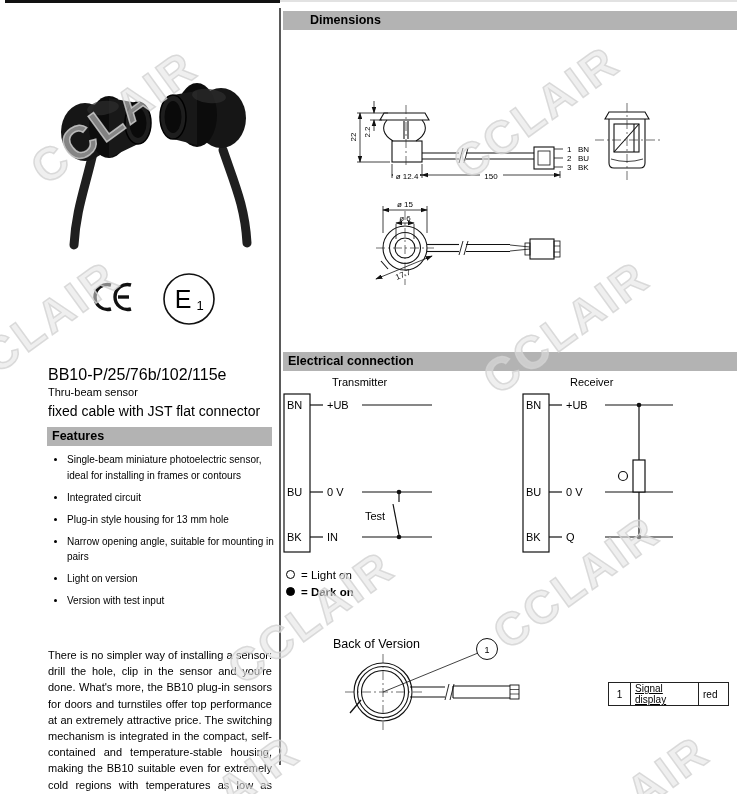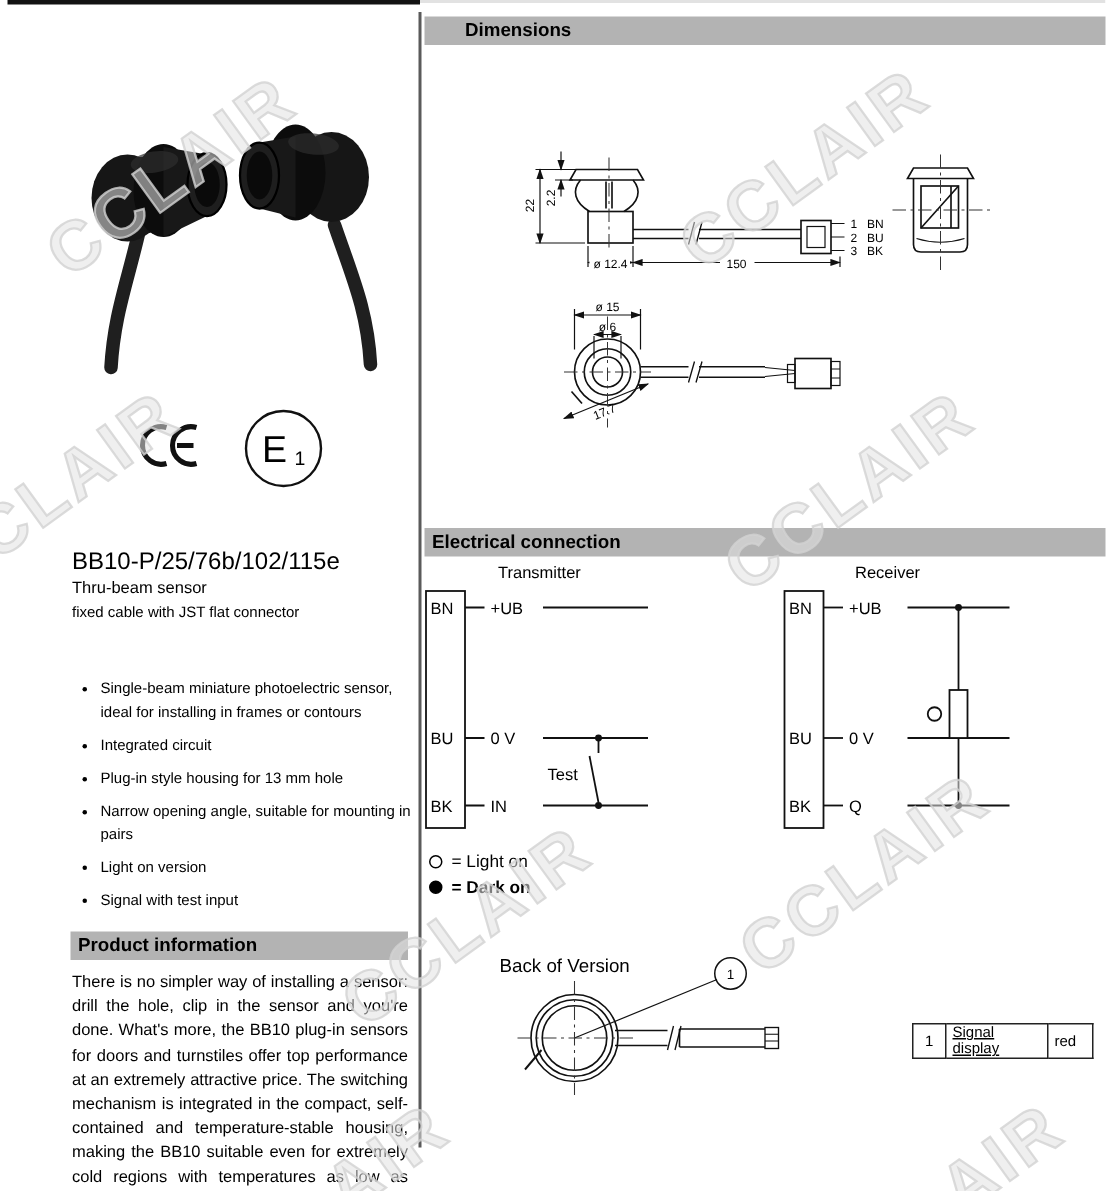--- a/index.html
+++ b/index.html
@@ -6,21 +6,21 @@
   body { background:#fff; font-family:"Liberation Sans", sans-serif; color:#000; }
   .page { position:relative; width:737px; height:794px; background:#fff; overflow:hidden; }
   .abs { position:absolute; }
   .sec-h { background:#b3b3b3; color:#000; font-weight:bold; font-size:12.5px; padding:2px 5px; height:19px; line-height:15px; }
   .rule-dark { background:#121212; }
   .rule-light { background:#e2e2e2; }
   .divider { width:1.5px; background:#5a5a5a; }
   .wm { position:absolute; font-size:46px; font-weight:bold; letter-spacing:3px; color:rgba(226,226,226,0.55); -webkit-text-stroke:1.5px rgba(210,210,210,0.8); transform:rotate(-36deg); white-space:nowrap; pointer-events:none; z-index:30; }
   .model-no { font-size:16px; font-weight:normal; }
   .model-type { font-size:11px; }
-  .model-sub { font-size:10px;text-align:center; }
+  .model-sub { font-size:14px;text-align:center; }
   ul.features { list-style:disc; padding-left:15px; font-size:10px; line-height:15.5px; width:226px; }
   ul.features li { margin-bottom:6.5px; }
   .prod-info { width:224px; font-size:11px; line-height:16.2px; text-align:justify; }
   .diag-label { font-size:11px;margin-left:47px; }
   .legend-row { display:flex; align-items:center; font-size:11.5px; height:17px; }
   .legend-sym { display:inline-block; width:9px; height:9px; border-radius:50%; border:1.4px solid #000; margin-right:6px; }
   .legend-sym.filled { background:#000; }
   .ind-table { border-collapse:collapse; font-size:10px; }
   .ind-table td { border:1px solid #222; height:19px; padding:0 4px; background:#fff; }
   .ind-table td.num { width:22px; text-align:center; }
@@ -81,30 +81,30 @@
   <svg class="abs" style="left:161px; top:271px;" width="56" height="56" viewBox="0 0 56 56">
     <circle cx="28" cy="28" r="25" fill="none" stroke="#111" stroke-width="1.6"></circle>
     <text x="22" y="37" font-size="25" text-anchor="middle">E</text>
     <text x="39" y="39" font-size="13" text-anchor="middle">1</text>
   </svg>
 
   <div class="abs model-no" style="left:48px; top:366px;">BB10-P/25/76b/102/115e</div>
   <div class="abs model-type" style="left:48px; top:386px;">Thru-beam sensor</div>
   <div class="abs model-sub" style="left:48px; top:403px;">fixed cable with JST flat connector</div>
 
+  <div class="abs sec-h" style="left:47px; top:427px; width:225px;">Features</div>
   <ul class="abs features" style="left:52px; top:452px;">
     <li>Single-beam miniature photoelectric sensor, ideal for installing in frames or contours</li>
     <li>Integrated circuit</li>
     <li>Plug-in style housing for 13 mm hole</li>
     <li>Narrow opening angle, suitable for mounting in pairs</li>
     <li>Light on version</li>
-    <li>Signal with test input</li>
+    <li>Version with test input</li>
   </ul>
 
-  <div class="abs sec-h" style="left:47px; top:621px; width:225px;">Product information</div>
   <div class="abs prod-info" style="left:48px; top:647px;">There is no simpler way of installing a sensor: drill the hole, clip in the sensor and you're done. What's more, the BB10 plug-in sensors for doors and turnstiles offer top performance at an extremely attractive price. The switching mechanism is integrated in the compact, self-contained and temperature-stable housing, making the BB10 suitable even for extremely cold regions with temperatures as low as -40°C.</div>
 
   <div class="abs sec-h" style="left:283px; top:11px; width:530px;padding-left:27px;">Dimensions</div>
 
   <svg class="abs" style="left:330px; top:85px;" width="265" height="120" viewBox="0 0 265 120">
     <defs>
       <marker id="aE" markerWidth="9" markerHeight="8" refX="8" refY="3" orient="auto">
           <path d="M0,0L9,3L0,6z" fill="#111"></path>
         </marker>
       <marker id="aS" markerWidth="9" markerHeight="8" refX="1" refY="3" orient="auto">

